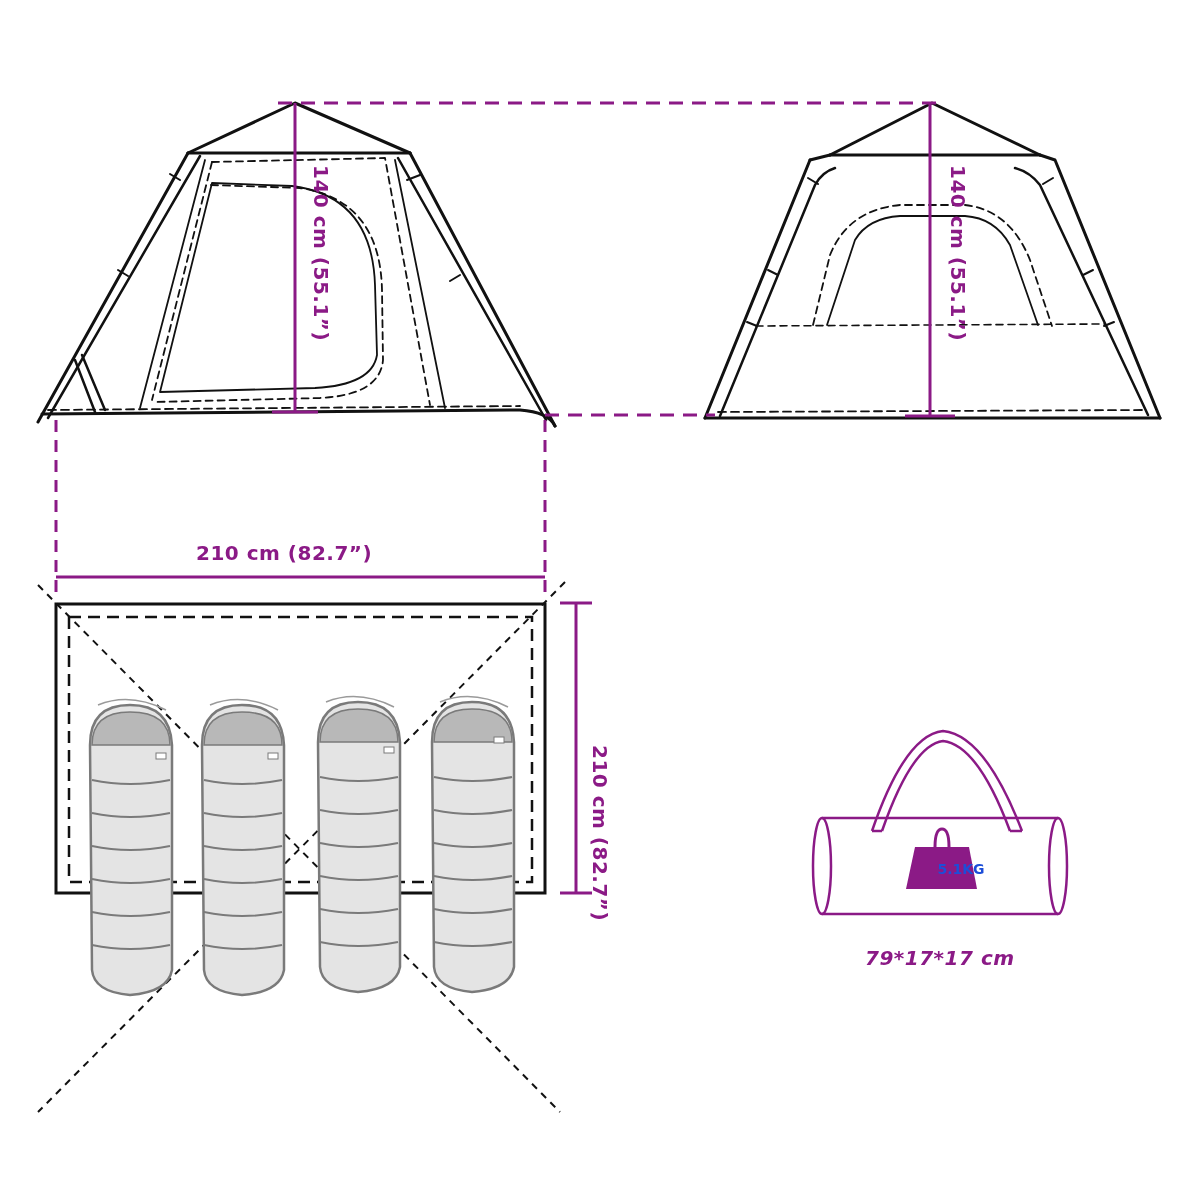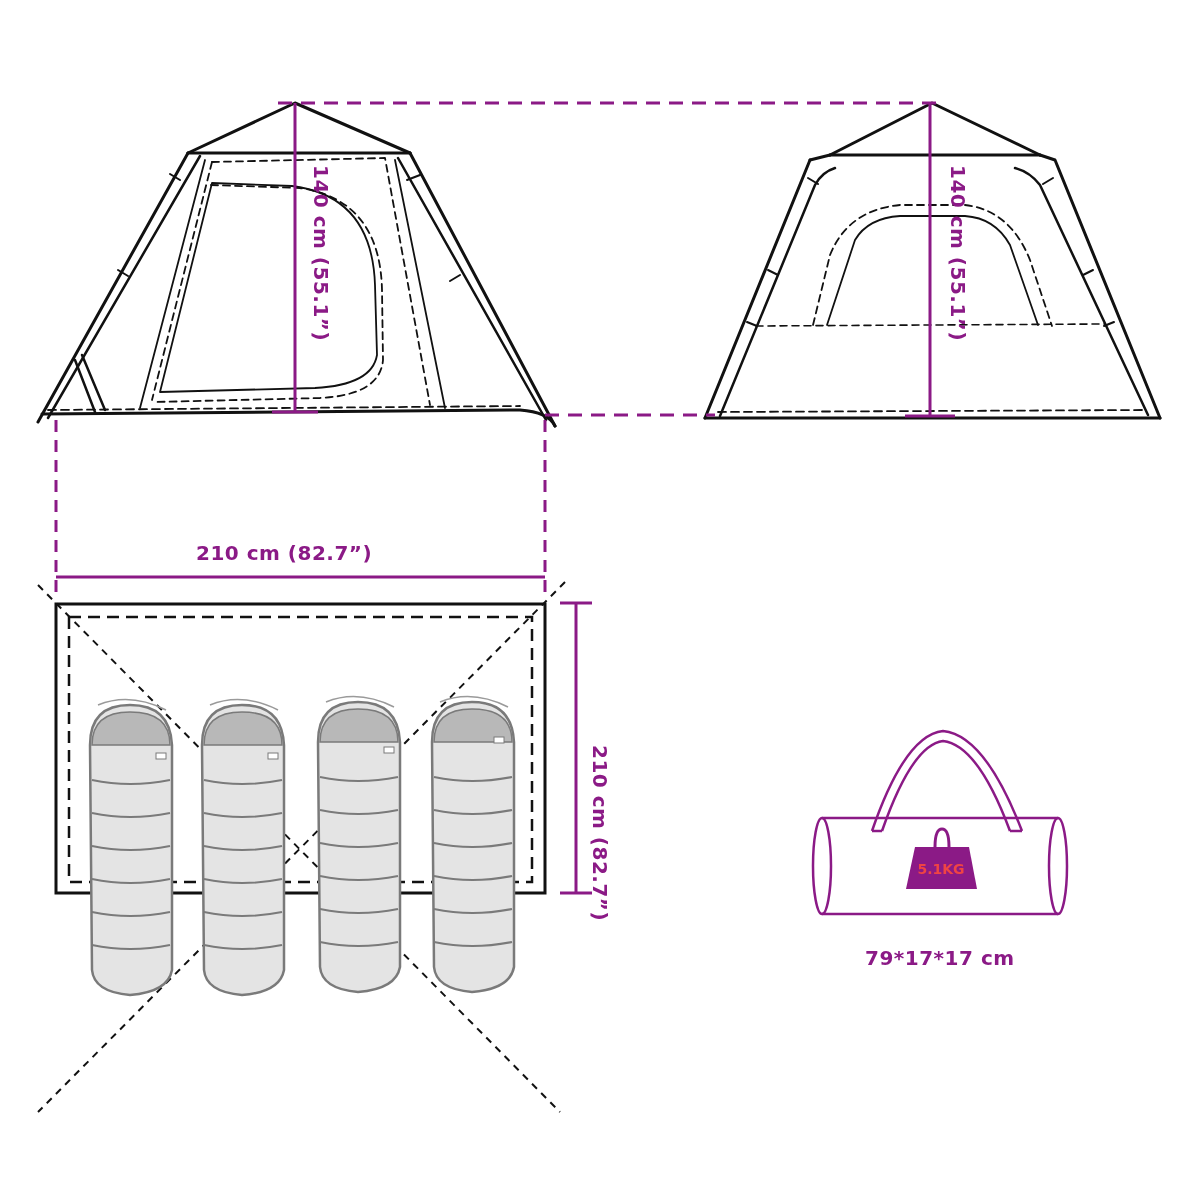--- a/index.html
+++ b/index.html
@@ -145,14 +145,14 @@
   <g>
     <path d="M935 847 Q935 829 942 829 Q949 829 949 847" fill="none" stroke="#8b1a86" stroke-width="3"></path>
     <path d="M915 847 L969 847 L977 889 L906 889 Z" fill="#8b1a86"></path>
   </g>
 </svg>
 
 <div class="dim-label vert" style="left:333px; top:165px;">140 cm (55.1”)</div>
 <div class="dim-label vert" style="left:970px; top:165px;">140 cm (55.1”)</div>
 <div class="dim-label" style="left:196px; top:541px;">210 cm (82.7”)</div>
 <div class="dim-label vert" style="left:612px; top:745px;">210 cm (82.7”)</div>
-<div style="position:absolute; left:910px; top:861px; width:62px; text-align:center; color:#ef4444; font-weight:bold; font-size:14px; font-family:'DejaVu Sans', sans-serif;">5.1KG</div>
-<div class="dim-label" style="left:865px; top:946px;">79*17*17 cm</div>
+<div style="position:absolute; left:910px; top:861px; width:62px; text-align:center; color:#1d4ed8; font-weight:bold; font-size:14px; font-family:'DejaVu Sans', sans-serif;padding-left:20px;">5.1KG</div>
+<div class="dim-label" style="left:865px; top:946px;font-style:italic;">79*17*17 cm</div>
 
 </body></html>

